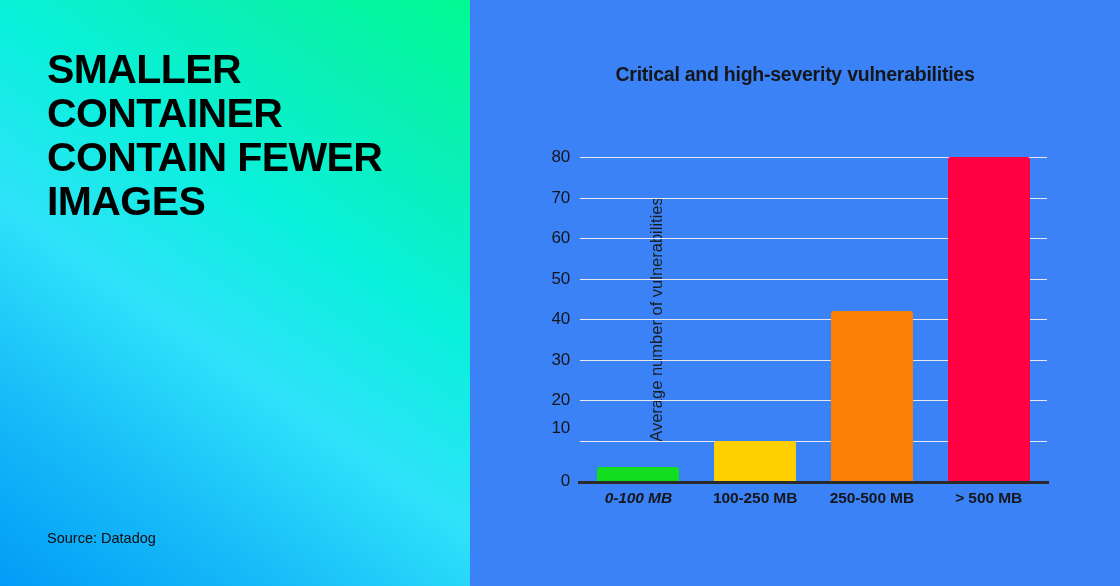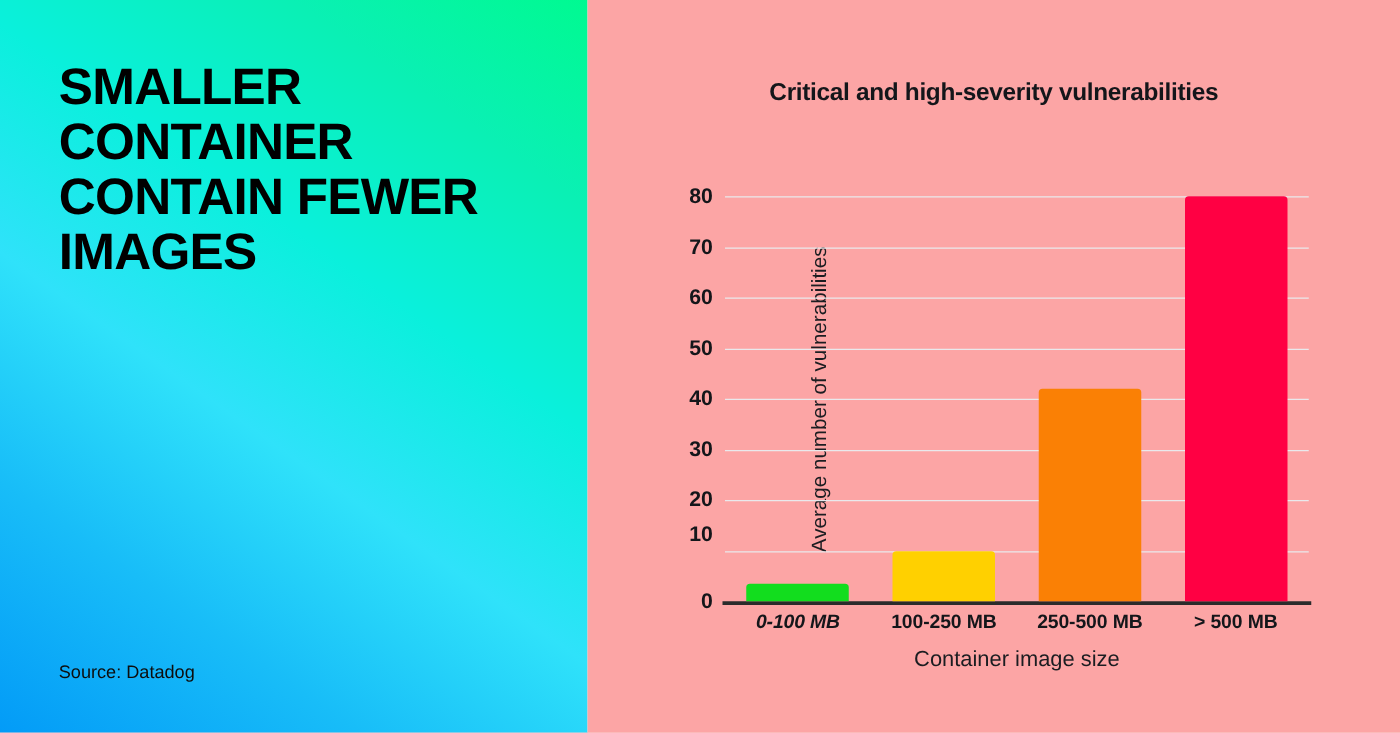--- a/index.html
+++ b/index.html
@@ -45,21 +45,21 @@
     font-size:14.5px;
     color:#0d0d0d;
     font-weight:400;
   }
 
   
   .chart-panel {
     position:relative;
     flex:1 1 auto;
     height:586px;
-    background:#fca5a5;
+    background:#3b82f6;
   }
   .chart-title {
     position:absolute;
     left:0; right:0; top:62px;
     text-align:center;
     font-weight:700;
     font-size:19.5px;
     line-height:25px;
     color:#14161A;
     letter-spacing:-0.25px;
@@ -85,21 +85,21 @@
     position:absolute;
     left:-2px; top:324px;
     width:471px; height:3px;
     background:#2B2B2B;
   }
   .ytick {
     position:absolute;
     right:calc(100% + 10px);
     transform:translateY(-50%);
     font-size:17px;
-    font-weight:700;
+    font-weight:400;
     color:#14161A;
     white-space:nowrap;
     letter-spacing:-0.2px;
   }
   .ylabel {
     position:absolute;
     left:64px;
     top:157px;
     height:324px;
     display:flex; align-items:center;
@@ -185,16 +185,15 @@
         <div class="bar" title="0-100 MB: 3.5" style="left: 17.375px; width: 82px; height: 14.175px; background: rgb(18, 221, 30);"></div>
         <div class="xtick" style="left: 0px; width: 116.75px; font-style: italic;">0-100 MB</div>
         <div class="bar" title="100-250 MB: 10" style="left: 134.125px; width: 82px; height: 40.5px; background: rgb(255, 208, 0);"></div>
         <div class="xtick" style="left: 116.75px; width: 116.75px;">100-250 MB</div>
         <div class="bar" title="250-500 MB: 42" style="left: 250.875px; width: 82px; height: 170.1px; background: rgb(250, 128, 5);"></div>
         <div class="xtick" style="left: 233.5px; width: 116.75px;">250-500 MB</div>
         <div class="bar" title="&gt; 500 MB: 80" style="left: 367.625px; width: 82px; height: 324px; background: rgb(255, 0, 67);"></div>
         <div class="xtick" style="left: 350.25px; width: 116.75px;">&gt; 500 MB</div>
       </div>
 
-    <div class="xlabel">Container image size</div>
 
   </div>
 </div>
 
 </body></html>

